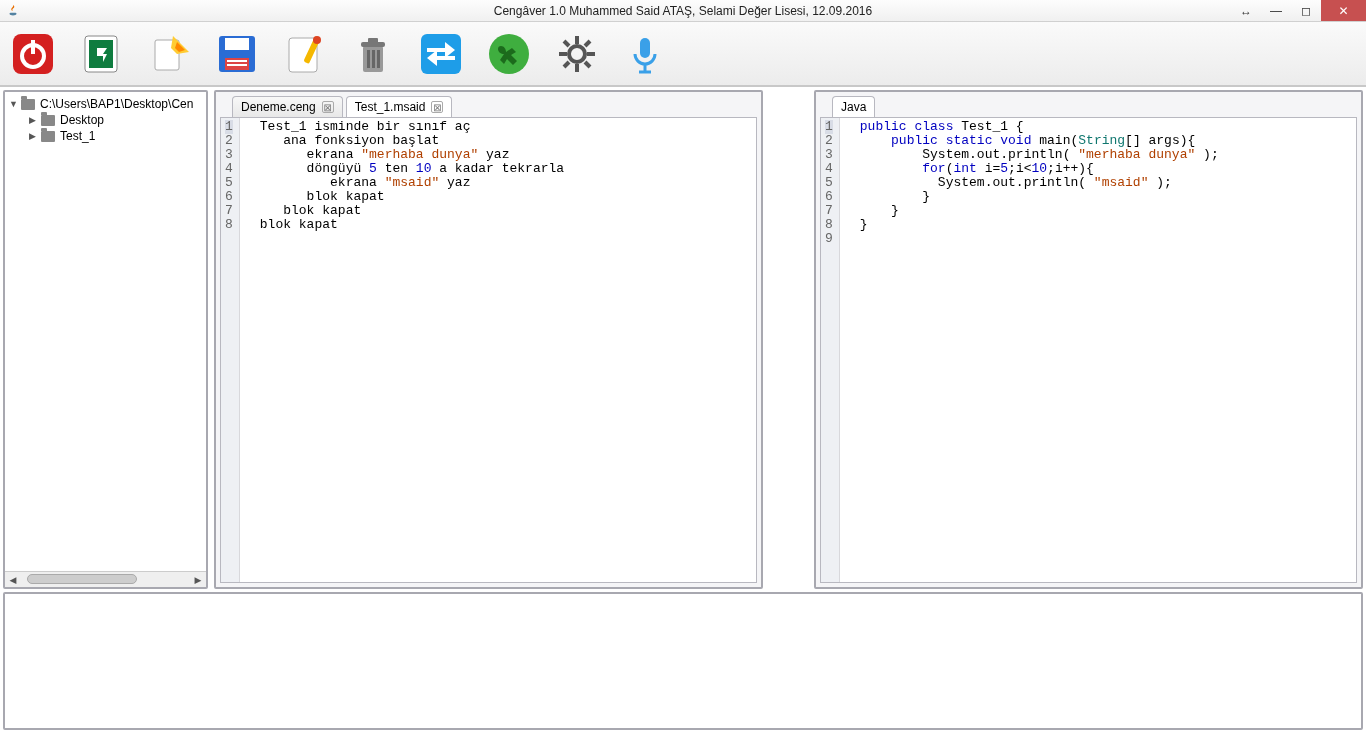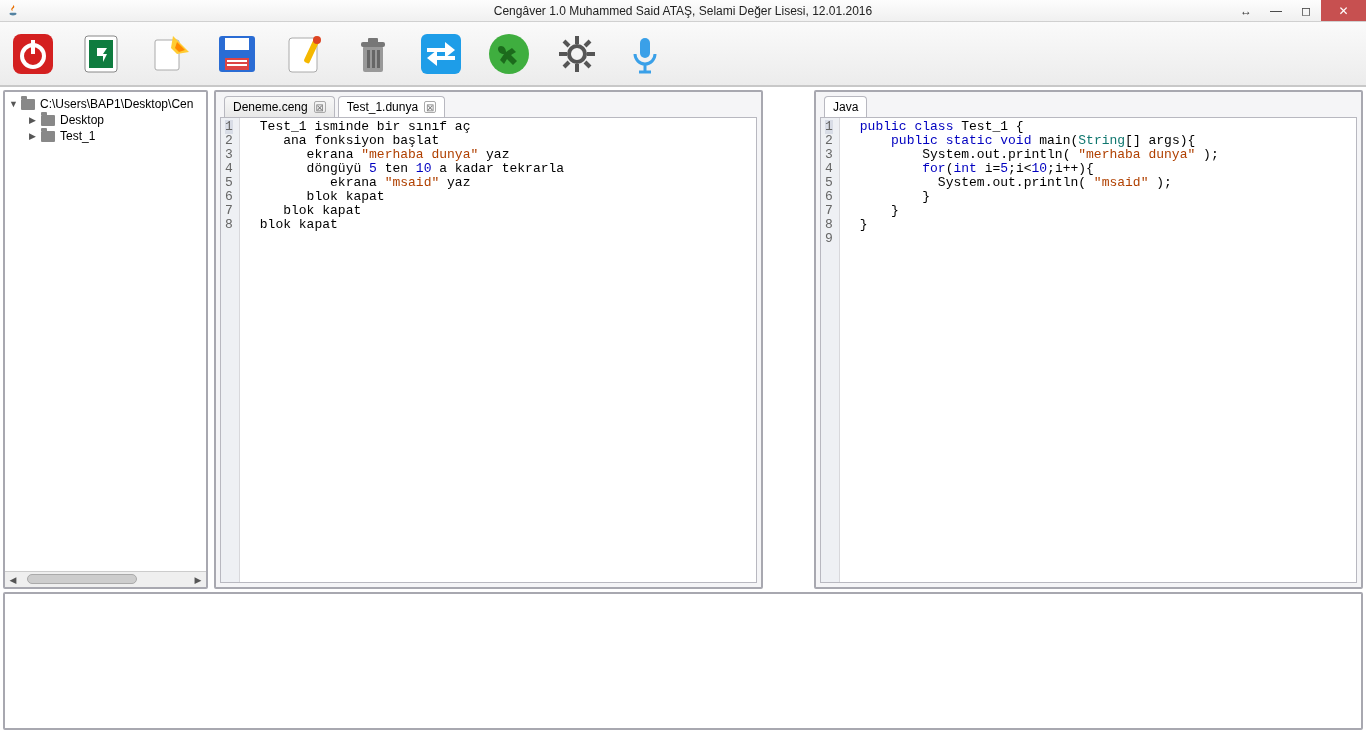--- a/index.html
+++ b/index.html
@@ -64,21 +64,21 @@
 .hscroll-arrow.l { left: 0; } .hscroll-arrow.r { right: 0; }
 .editor-pane {
   flex: 1;
   margin: 3px;
   border: 2px solid #a8a8b0;
   border-radius: 2px;
   background: #f5f5f7;
   display: flex; flex-direction: column;
   min-width: 0;
 }
-.tabs { display: flex; padding: 4px 6px 0 8px; gap: 3px; }
+.tabs { display: flex; padding: 4px 6px 0 16px; gap: 3px; }
 .tab {
   padding: 3px 8px;
   background: linear-gradient(#f8f8f8, #e8e8e8);
   border: 1px solid #b8b8c0;
   border-bottom: none;
   border-radius: 4px 4px 0 0;
   display: flex; align-items: center; gap: 6px;
   font-size: 12px;
   cursor: pointer;
 }
@@ -120,21 +120,21 @@
 .bottom-strip { height: 3px; background: #fff; }
 </style>
 </head>
 <body>
 
 <div class="titlebar">
   <svg class="java-icon" viewBox="0 0 16 16">
       <path fill="#5382a1" d="M4 11c0 1 2 2 4 2s4-1 4-2-2-1-4-1-4 0-4 1z"></path>
       <path fill="#e76f00" d="M8 1c1 2-2 3-2 5 0 1 1 2 2 2-1-1-1-2 0-3 2-1 2-3 0-4z"></path>
     </svg>
-  <span class="title">Cengâver 1.0  Muhammed Said ATAŞ, Selami Değer Lisesi, 12.01.2016</span>
+  <span class="title">Cengâver 1.0  Muhammed Said ATAŞ, Selami Değer Lisesi, 12.09.2016</span>
   <div class="win-controls">
     <div class="win-btn">↔</div>
     <div class="win-btn">—</div>
     <div class="win-btn">◻</div>
     <div class="win-btn close">✕</div>
   </div>
 </div>
 
 <div class="toolbar">
   <div class="tool-btn">
@@ -251,21 +251,21 @@
     </div>
   </div>
 
   <div class="editor-pane">
     <div class="tabs">
       <div class="tab">
         <span>Deneme.ceng</span>
         <span class="tab-close">⊠</span>
       </div>
       <div class="tab active">
-        <span>Test_1.dunya</span>
+        <span>Test_1.msaid</span>
         <span class="tab-close">⊠</span>
       </div>
     </div>
     <div class="code-area">
       <div class="gutter" id="left-gutter">
           <div class="ln hl">1</div>
           <div class="ln">2</div>
           <div class="ln">3</div>
           <div class="ln">4</div>
           <div class="ln">5</div>

